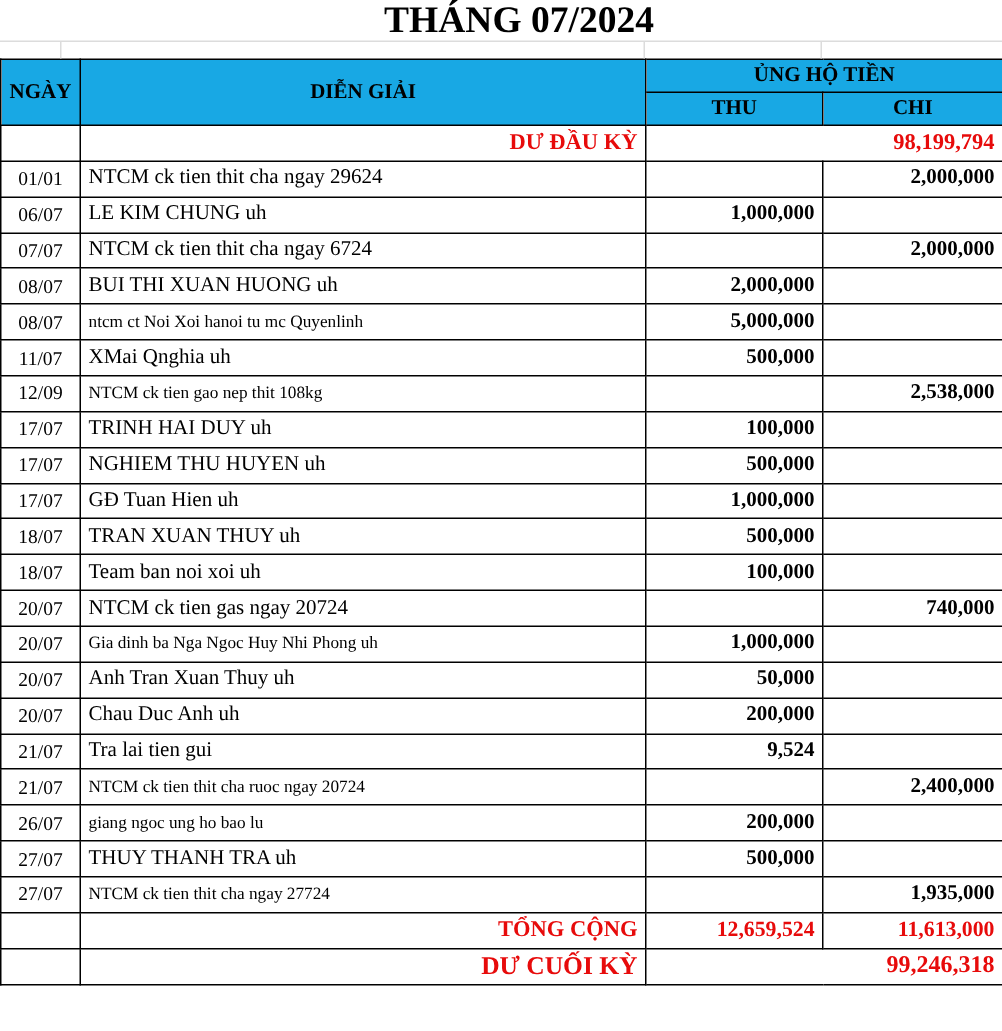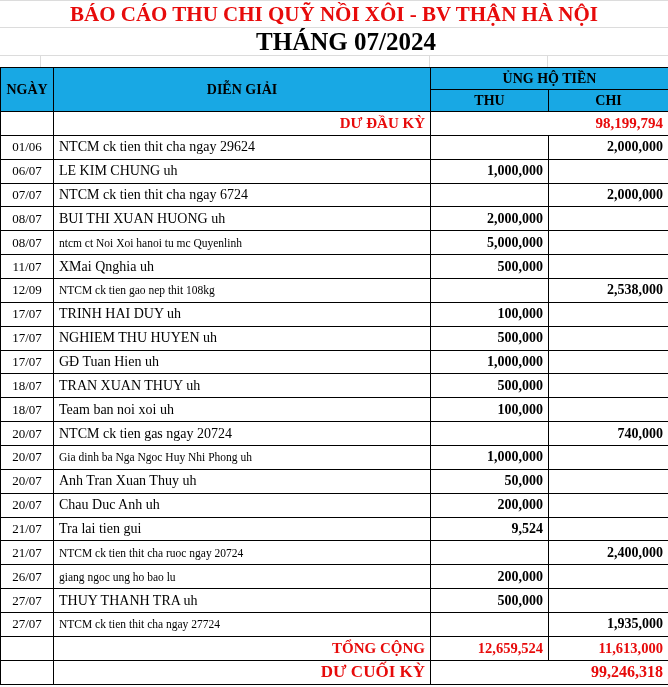--- a/index.html
+++ b/index.html
@@ -58,21 +58,20 @@
   }
   tr.open td.num{font-size:15px;}
   tr.total td.num{font-size:14.5px;}
   tr.close td.label{font-size:17px;}
   tr.close td.num{font-size:16px;}
 </style>
 </head>
 <body>
 
 <div class="sheet">
-  <div class="title-row">BÁO CÁO THU CHI QUỸ NỒI XÔI - BV THẬN HÀ NỘI</div>
   <div class="subtitle-row">THÁNG 07/2024</div>
   <div class="spacer-row">
     <span class="gl gl1"></span>
     <span class="gl gl2"></span>
     <span class="gl gl3"></span>
   </div>
   <table class="report">
     <colgroup>
       <col style="width:53px">
       <col style="width:377px">
@@ -90,21 +89,21 @@
         <th>CHI</th>
       </tr>
     </thead>
     <tbody id="rows">
         <tr class="open">
           <td class="date"></td>
           <td class="label">DƯ ĐẦU KỲ</td>
           <td class="num" colspan="2">98,199,794</td>
         </tr>
         <tr class="data">
-          <td class="date">01/06</td>
+          <td class="date">01/01</td>
           <td class="desc">NTCM ck tien thit cha ngay 29624</td>
           <td class="num"></td>
           <td class="num">2,000,000</td>
         </tr>
         <tr class="data">
           <td class="date">06/07</td>
           <td class="desc">LE KIM CHUNG uh</td>
           <td class="num">1,000,000</td>
           <td class="num"></td>
         </tr>

